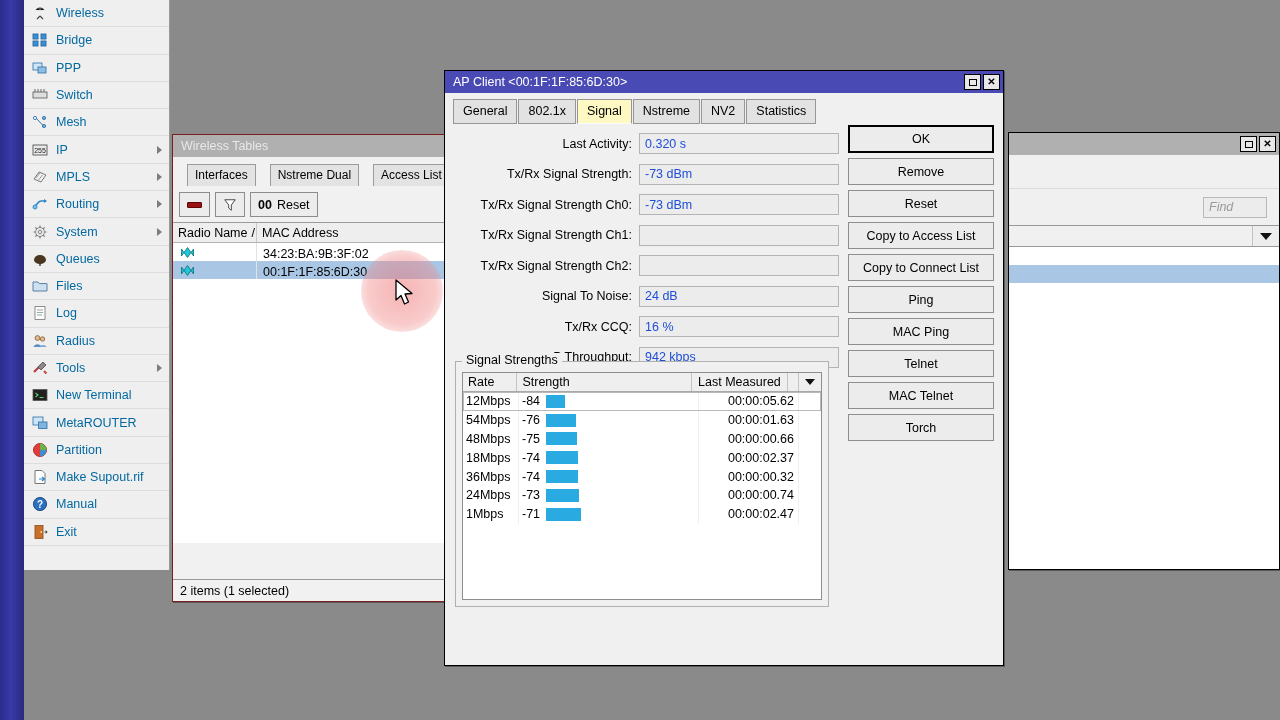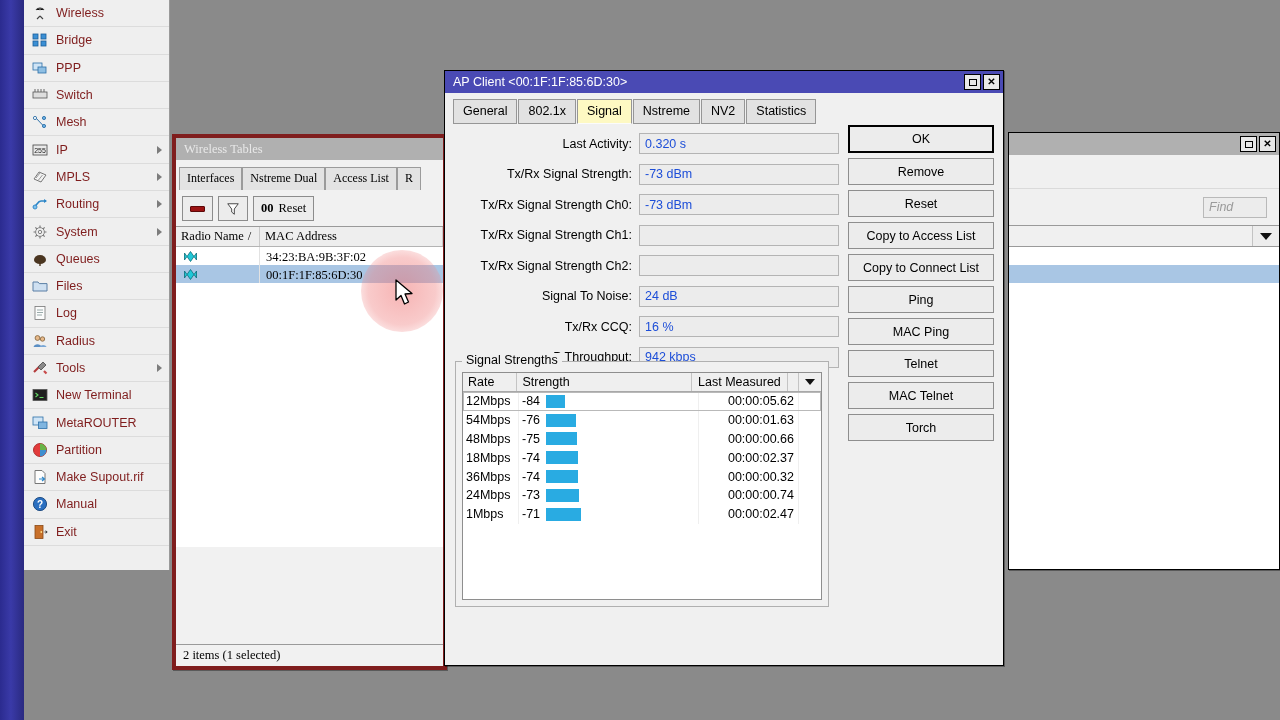--- a/index.html
+++ b/index.html
@@ -30,21 +30,21 @@
     white-space:nowrap; text-align:center;
   }
   .menu {
     position:absolute; left:24px; top:0; width:146px; height:570px;
     background:#efefef; border-right:1px solid #9a9a9a;
   }
   .menu-item {
     height:27.3px; display:flex; align-items:center;
     padding-left:8px; gap:8px;
     border-bottom:1px solid #dcdcdc;
-    font-size:12.5px; color:#7f1d1d; position:relative;
+    font-size:12.5px; color:#0369a1; position:relative;
   }
   .menu-label { white-space:nowrap; }
   .menu-arrow {
     position:absolute; right:7px; top:50%; transform:translateY(-50%);
     width:0;height:0;border-left:5px solid #555;
     border-top:4px solid transparent;border-bottom:4px solid transparent;
     opacity:.75;
   }
   .mico { width:16px; height:16px; flex:0 0 16px; position:relative; }
 
@@ -60,24 +60,24 @@
   .title-text { flex:1; white-space:nowrap; overflow:hidden; }
   .tbtn {
     width:17px; height:16px; margin-left:2px;
     background:#e8e8e8; border:1px solid #000;
     display:flex; align-items:center; justify-content:center;
     font-size:10px; line-height:1; color:#000; font-weight:bold;
   }
   .tbtn .sq { width:8px;height:7px;border:1.5px solid #000; }
 
   
-  #wireless-tables { left:172px; top:134px; width:275px; height:536px;
-                     border:4px solid #7f1d1d; background:#f1f1f1; overflow:hidden;font-family:Liberation Serif, serif; }
+  #wireless-tables { left:172px; top:134px; width:275px; height:468px;
+                     border:1px solid #7f1d1d; background:#f1f1f1; overflow:hidden; }
   .wt-body { padding:4px 0 0 0; }
-  .wt-tabs { display:flex; gap:0; padding:3px 4px 0 3px;text-align:right; }
+  .wt-tabs { display:flex; gap:14px; padding:3px 4px 0 14px;text-align:right; }
   .wt-tab {
     padding:3px 7px 4px; font-size:12px; background:#e3e3e3;
     border:1px solid #9b9b9b; border-bottom:none; white-space:nowrap;
   }
   .wt-toolbar { display:flex; gap:5px; padding:6px 6px 5px 6px; align-items:center; }
   .tool-btn {
     height:25px; min-width:28px; background:#ececec; border:1px solid #8c8c8c;
     display:flex; align-items:center; justify-content:center; gap:5px;
     padding:0 7px; font-size:12.5px;
   }

